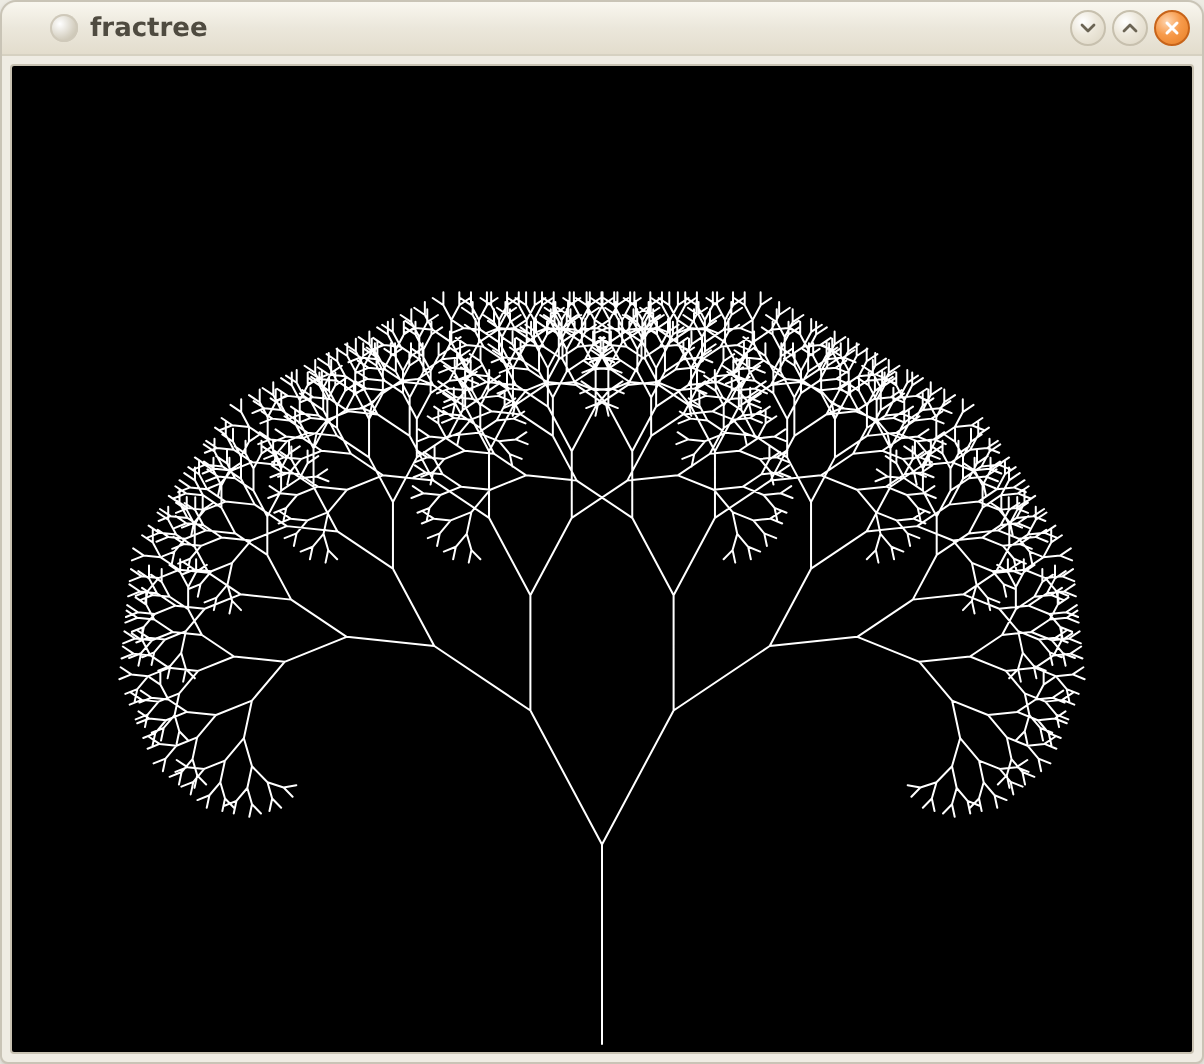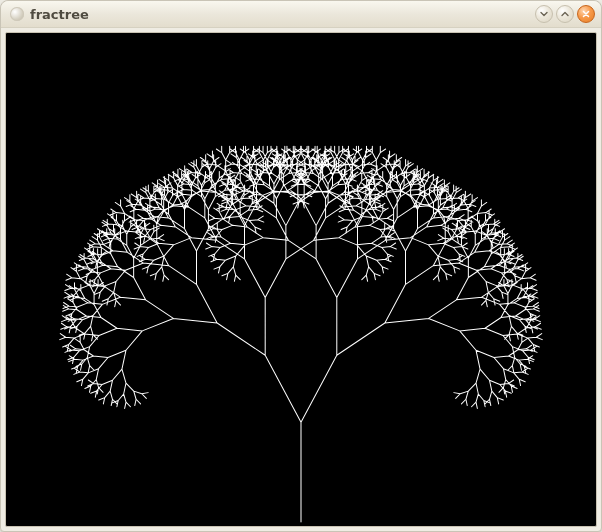--- a/index.html
+++ b/index.html
@@ -21,21 +21,21 @@
     background: #efece3;
     border: 1px solid #c9c4b6;
     border-radius: 8px 8px 4px 4px;
     box-shadow: 0 1px 2px rgba(0,0,0,0.15);
   }
   .titlebar {
     height: 26px;
     flex: 0 0 26px;
     display: flex;
     align-items: center;
-    padding: 0 6px 0 9px;
+    padding: 0 6px 0 24px;
     background: linear-gradient(to bottom, #f9f7ef 0%, #ebe7db 50%, #e3ddcd 100%);
     border-bottom: 1px solid #d6d1c1;
     border-radius: 8px 8px 0 0;
     color: #5a554a;
     user-select: none;
   }
   .titlebar .app-icon {
     width: 14px;
     height: 14px;
     border-radius: 50%;

